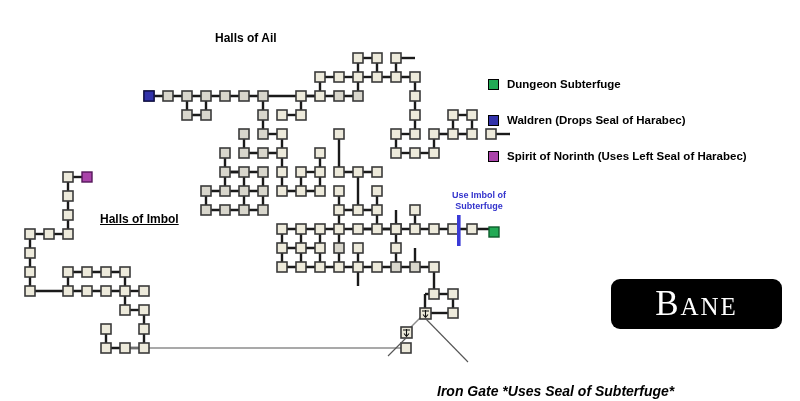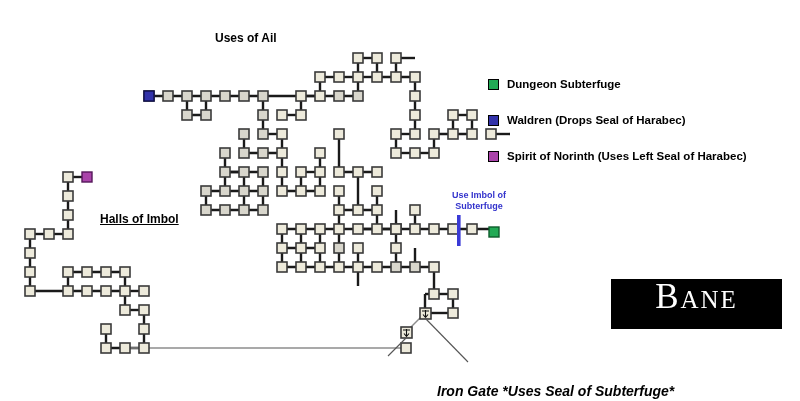--- a/index.html
+++ b/index.html
@@ -89,21 +89,23 @@
   }
 
   #bane-logo {
     position: absolute;
     left: 611px;
     top: 279px;
     width: 171px;
     height: 50px;
     background: #000000;
     display: flex;
+    align-items: center;
     justify-content: center;
+    border-radius: 9px;
   }
   #bane-logo-text {
     font-family: "Liberation Serif", serif;
     color: #ffffff;
     font-size: 35px;
     line-height: 35px;
     font-variant: small-caps;
     letter-spacing: 2px;
     padding-bottom: 2px;
   }
@@ -381,21 +383,21 @@
 
       <rect x="457" y="215" width="3.6" height="31" fill="#3a3ad6"></rect>
     </g>
 
     <g>
       <path class="leader" d="M425,318 L468,362"></path>
       <path class="leader" d="M406,338 L388,356"></path>
     </g>
   </svg>
 
-  <div class="area-label" id="label-halls-of-ail">Uses of Ail</div>
+  <div class="area-label" id="label-halls-of-ail">Halls of Ail</div>
 
   <div class="area-label" id="label-halls-of-imbol">Halls of Imbol</div>
 
   <div id="gate-annotation">
     <div>Use Imbol of</div>
     <div>Subterfuge</div>
   </div>
 
   <div id="iron-gate-label">Iron Gate *Uses Seal of Subterfuge*</div>
 

